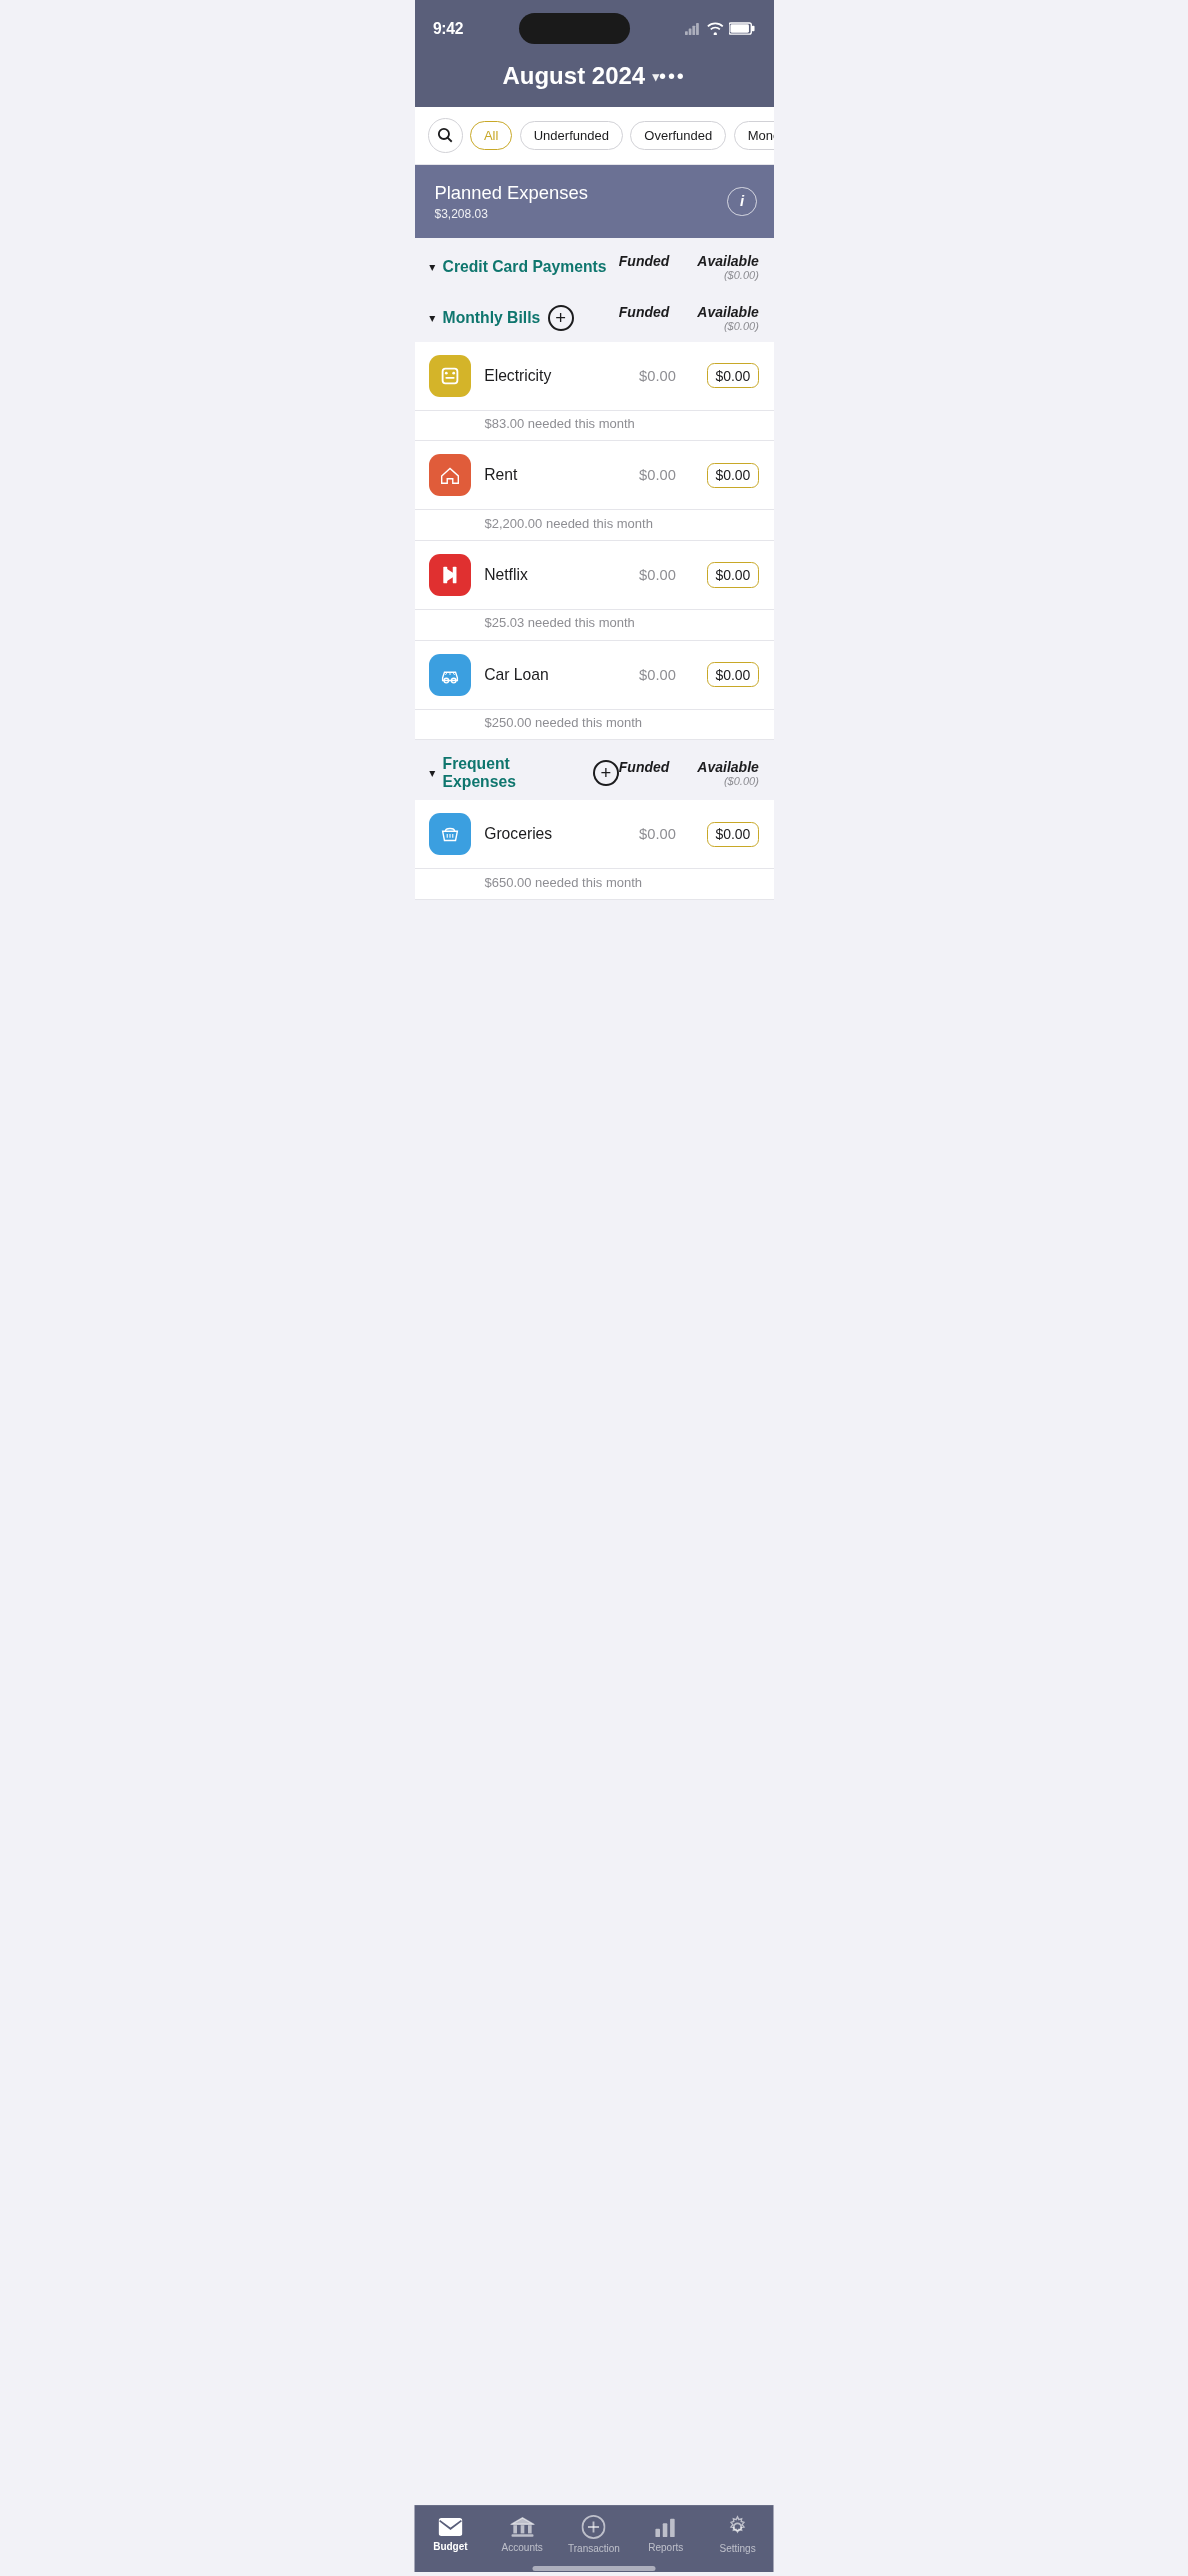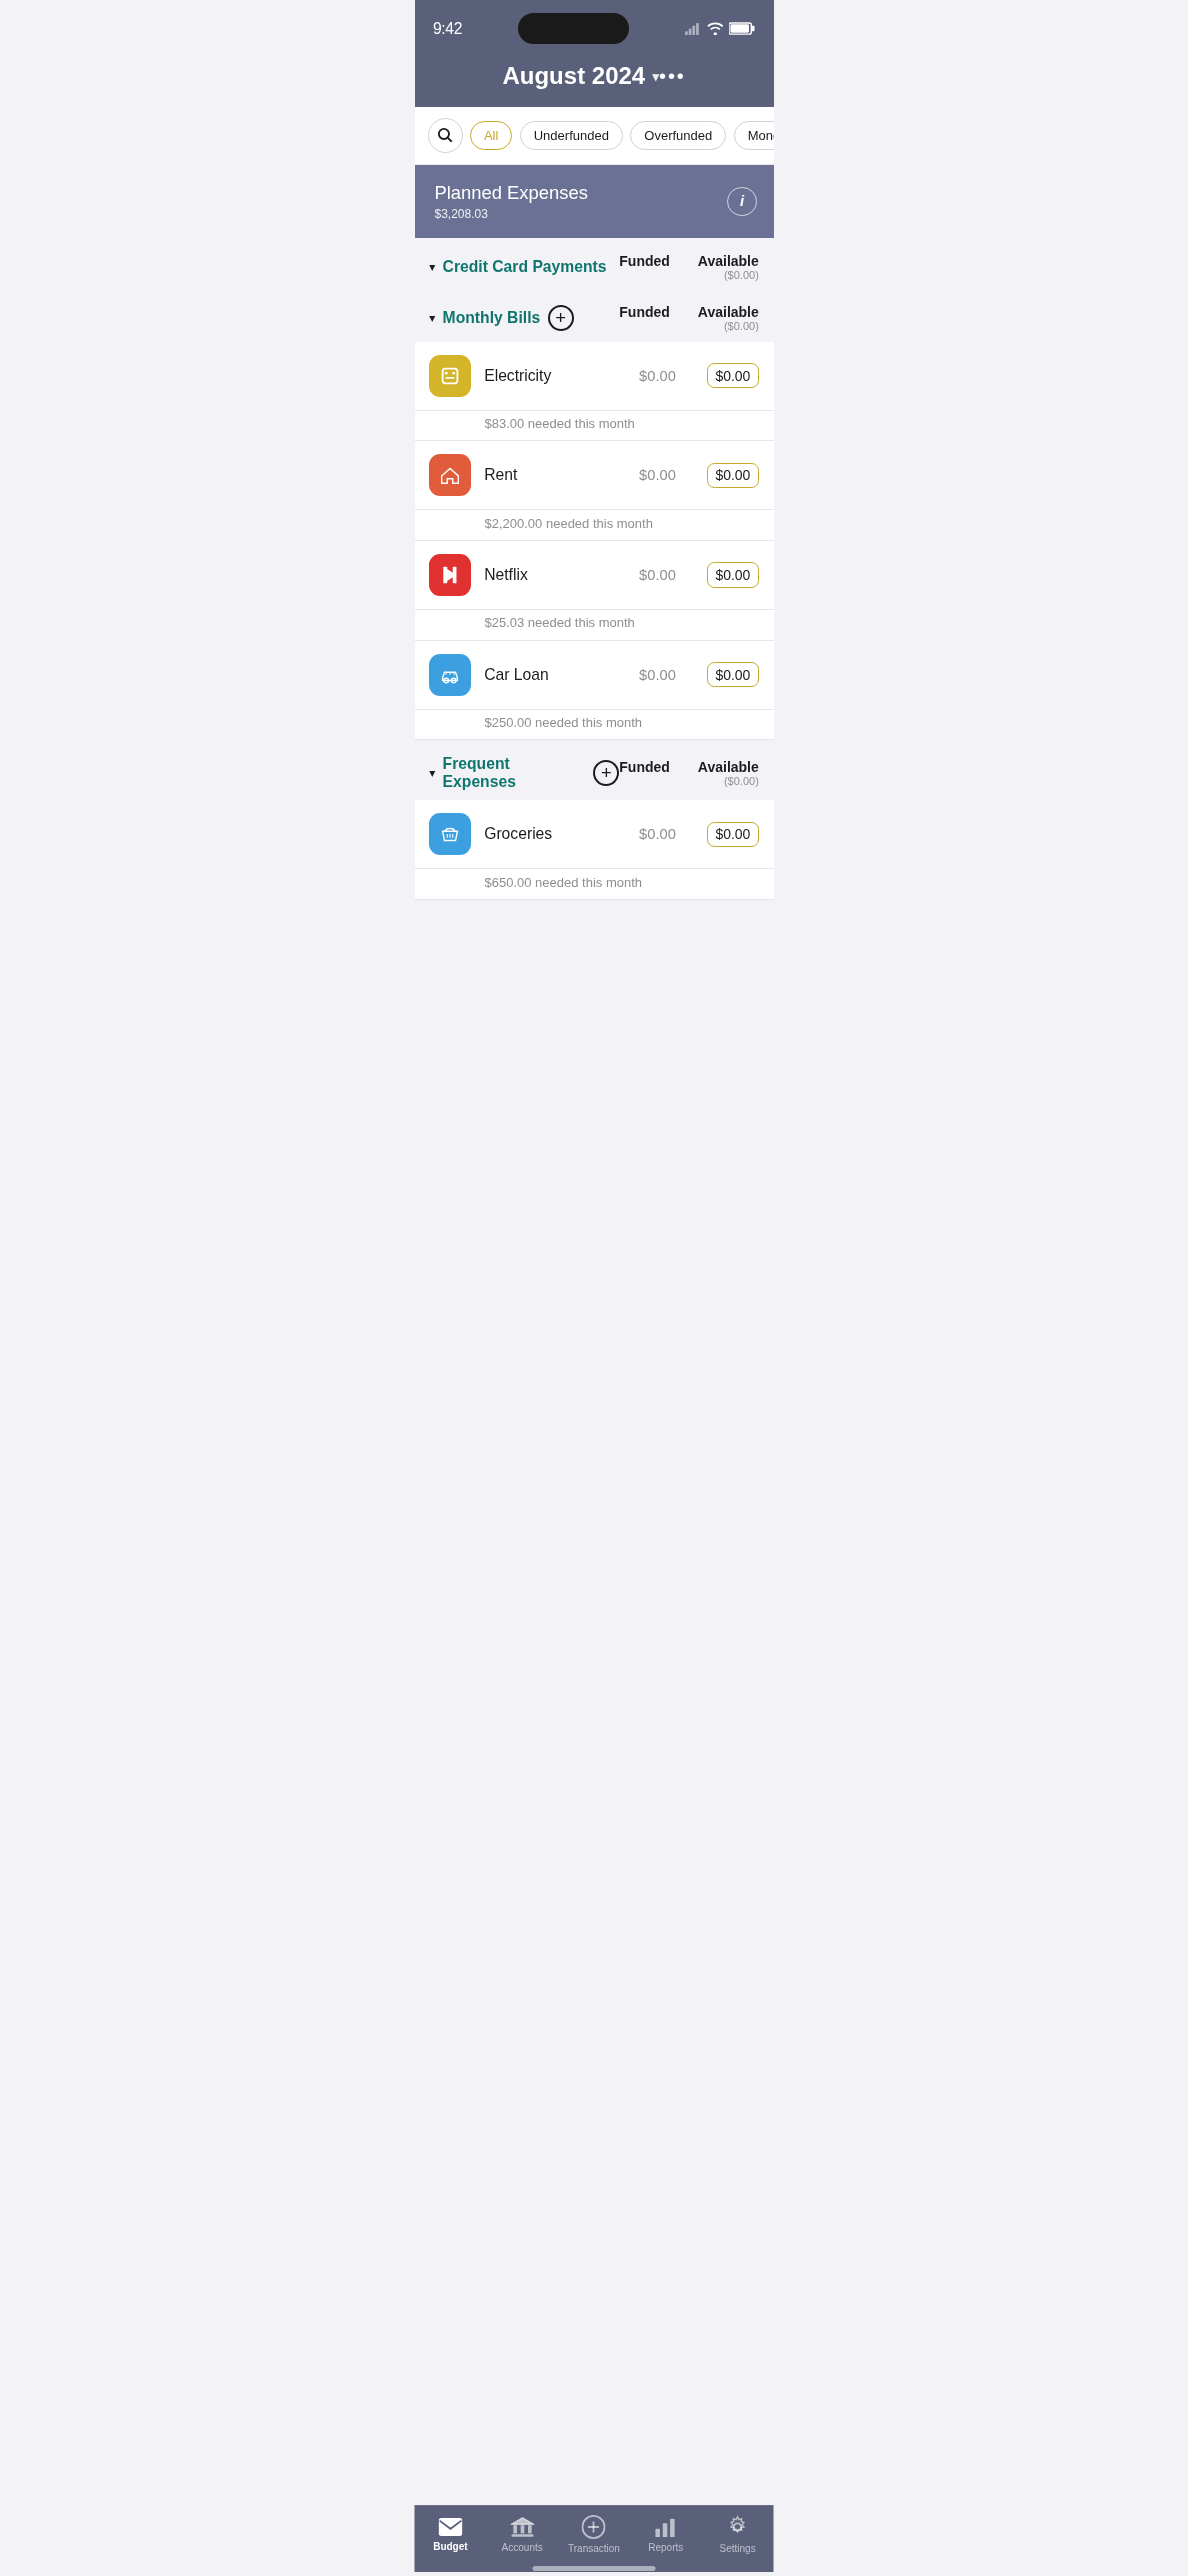--- a/index.html
+++ b/index.html
@@ -19,21 +19,21 @@
     .status-bar {
       background: #5a5f7a;
       display: flex;
       justify-content: space-between;
       align-items: center;
       padding: 13px 18.4px 9.2px;
       color: white;
     }
     .status-time {
       font-size: 15.7px;
-      font-weight: 400;
+      font-weight: 700;
       letter-spacing: -0.3px;
     }
     .status-pill {
       background: #1a1a1a;
       border-radius: 18.4px;
       width: 111px;
       height: 31px;
     }
     .status-icons {
       display: flex;
@@ -181,20 +181,21 @@
       font-size: 18.4px;
       font-weight: 300;
       cursor: pointer;
       color: #1c1c1e;
       line-height: 1;
     }
     .category-right {
       display: flex;
       align-items: flex-start;
       gap: 28px;
+      font-style: italic;
     }
     .category-col {
       text-align: right;
     }
     .category-col-label {
       font-size: 14px;
       font-weight: 700;
       color: #1c1c1e;
     }
     .category-col-sub {

